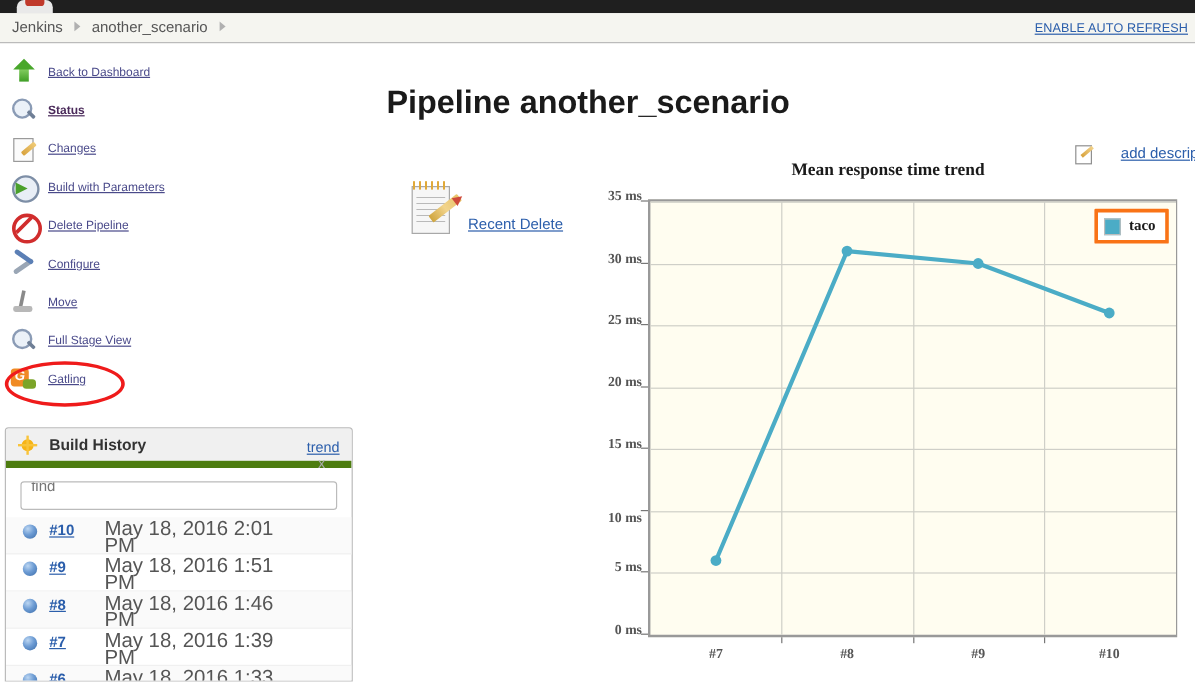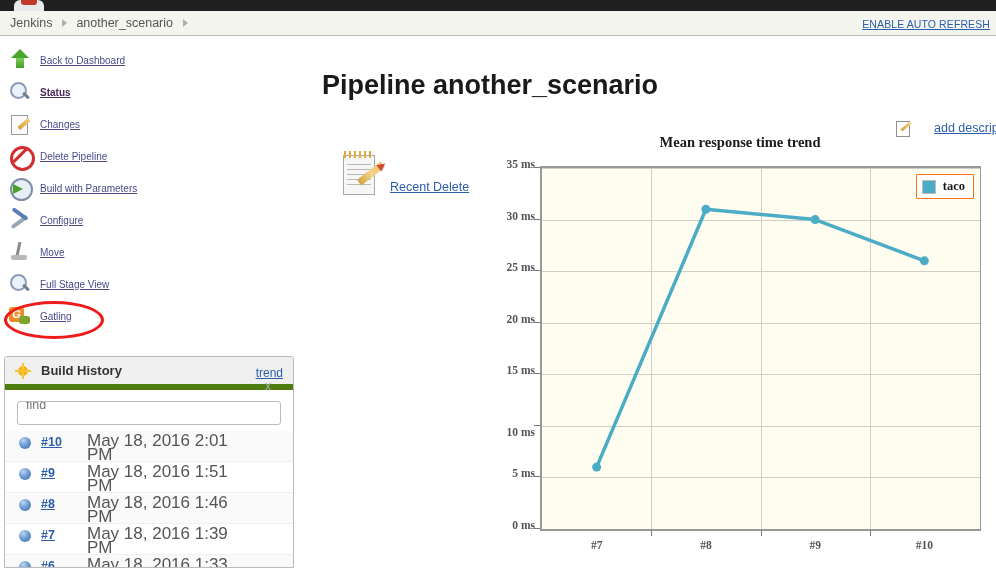--- a/index.html
+++ b/index.html
@@ -311,21 +311,21 @@
   .ytick {
     position: absolute; width: 7px; height: 1px; background: #777;
   }
   .xlabel {
     position: absolute; top: 405px; width: 60px; text-align: center;
     font-size: 11.5px; font-weight: bold; color: #555;
   }
   .xtick { position: absolute; width: 1px; height: 7px; background: #777; }
   .legend {
     position: absolute; right: 6px; top: 6px;
-    border: 1px solid #f97316; background: #fff;
+    border: 3px solid #f97316; background: #fff;
     padding: 4px 8px 4px 5px; display: flex; align-items: center;
     border-radius: 1px;
   }
   .legend-swatch {
     width: 14px; height: 14px; background: #4BACC6;
     border: 1px solid #bdbdbd; margin-right: 7px;
   }
   .legend-label { font-size: 12.5px; font-weight: bold; color: #1a1a1a; }
   .series-svg { position: absolute; left: 0; top: 0; }
 </style>
@@ -362,27 +362,27 @@
     <span class="ico ic-magnifier"></span>
     <span class="lbl">Status</span>
   </div>
 
   <div class="side-item">
     <span class="ico ic-notepad"></span>
     <span class="lbl">Changes</span>
   </div>
 
   <div class="side-item">
+    <span class="ico ic-clock"></span>
+    <span class="lbl">Build with Parameters</span>
+  </div>
+
+  <div class="side-item">
     <span class="ico ic-ban"></span>
     <span class="lbl">Delete Pipeline</span>
-  </div>
-
-  <div class="side-item">
-    <span class="ico ic-clock"></span>
-    <span class="lbl">Build with Parameters</span>
   </div>
 
   <div class="side-item">
     <span class="ico ic-wrench"></span>
     <span class="lbl">Configure</span>
   </div>
 
   <div class="side-item">
     <span class="ico ic-move"></span>
     <span class="lbl">Move</span>

